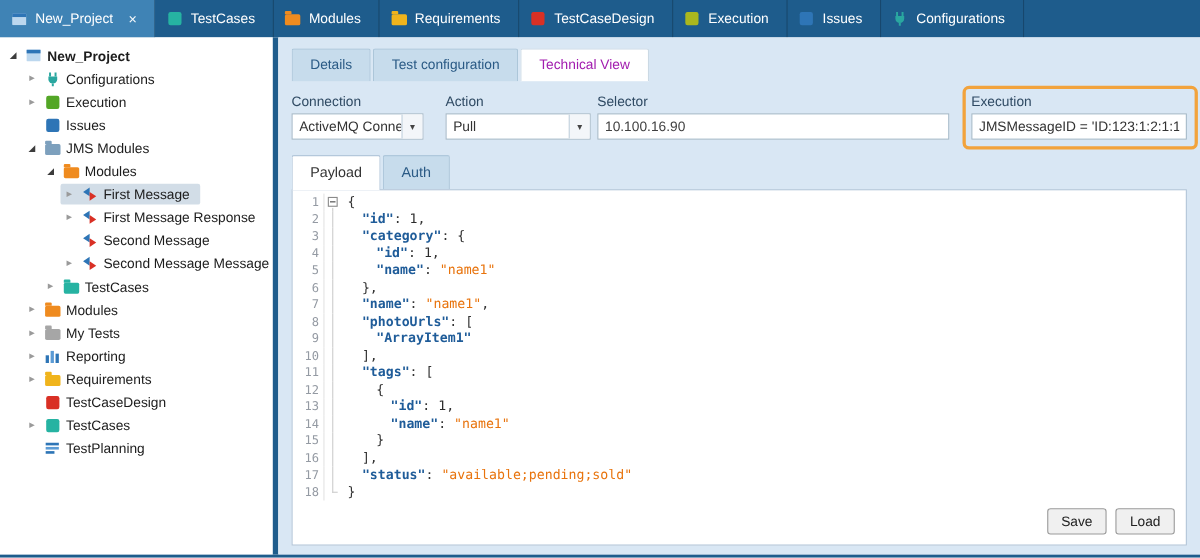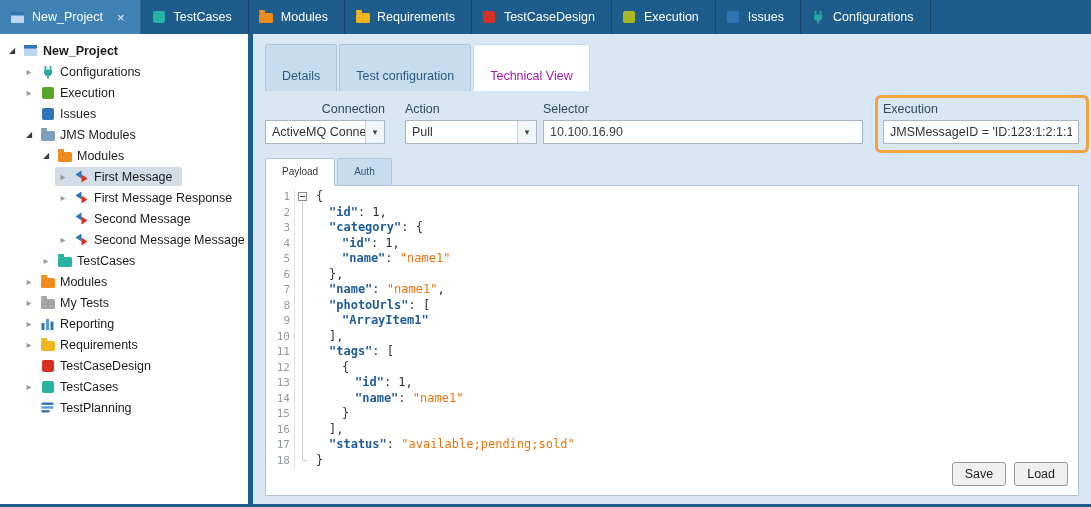--- a/index.html
+++ b/index.html
@@ -57,21 +57,21 @@
   .folder::before{content:"";position:absolute;top:-3px;left:0;width:6px;height:3px;background:inherit;border-radius:1px 1px 0 0;}
 
   
   .main{
     flex:1;min-width:0;display:flex;flex-direction:column;
     background:var(--c-main-bg,#d9e7f4);
     padding:10px 12px 8px;
   }
   .view-tabs,.ptabs{display:flex;gap:2px;}
   .vtab{
-    padding:24px 16px 8px;font-size:12.5px;color:#2a5a85;
+    padding:7px 16px 8px;font-size:12.5px;color:#2a5a85;
     background:var(--c-tab-inactive,#c7dcec);
     border:1px solid rgba(140,170,195,.45);border-bottom:none;
     border-radius:2px 2px 0 0;white-space:nowrap;cursor:default;
   }
   .vtab.active{background:#fff;color:#a21caf;}
 
   .form-row{display:flex;gap:20px;margin-top:11px;margin-bottom:12px;align-items:flex-start;}
   .fgroup{display:flex;flex-direction:column;gap:4px;}
   .fgroup label{font-size:12.5px;color:#2f4a63;}
   .control{
@@ -82,35 +82,35 @@
   .select{justify-content:space-between;padding-left:6px;cursor:default;}
   .sel-val{white-space:nowrap;overflow:hidden;}
   .sel-arrow{
     width:18px;height:100%;flex:0 0 18px;
     border-left:1px solid #c3d2de;background:#f3f6f9;
     display:flex;align-items:center;justify-content:center;
     font-size:9px;color:#444;
   }
   input.control{padding:0 6px;width:100%;outline:none;}
   input.muted{color:#404040;}
-  .fg-connection{width:120px;align-items:flex-end;}
+  .fg-connection{width:120px;}
   .fg-connection .control{width:120px;}
   .fg-action{width:118px;}
   .fg-action .control{width:132px;}
   .fg-endpoint{flex:1;}
   .fg-selector{width:196px;position:relative;}
   .highlight-box{
     position:absolute;inset:-7px -10px -9px -8px;
     border:3px solid var(--c-highlight,#f2a33c);
     border-radius:6px;pointer-events:none;
   }
 
   .ptabs{margin-top:2px;}
   .ptab{
-    padding:7px 16px 8px;font-size:10px;color:#2a5a85;
+    padding:7px 16px 8px;font-size:13px;color:#2a5a85;
     background:var(--c-tab-inactive,#c7dcec);
     border:1px solid rgba(140,170,195,.45);border-bottom:none;
     border-radius:2px 2px 0 0;cursor:default;position:relative;
   }
   .ptab.active{
     background:#fff;color:#333;z-index:2;margin-bottom:-1px;
     border:1px solid var(--c-panel-border,#b0c4d8);border-bottom:none;
   }
 
   

